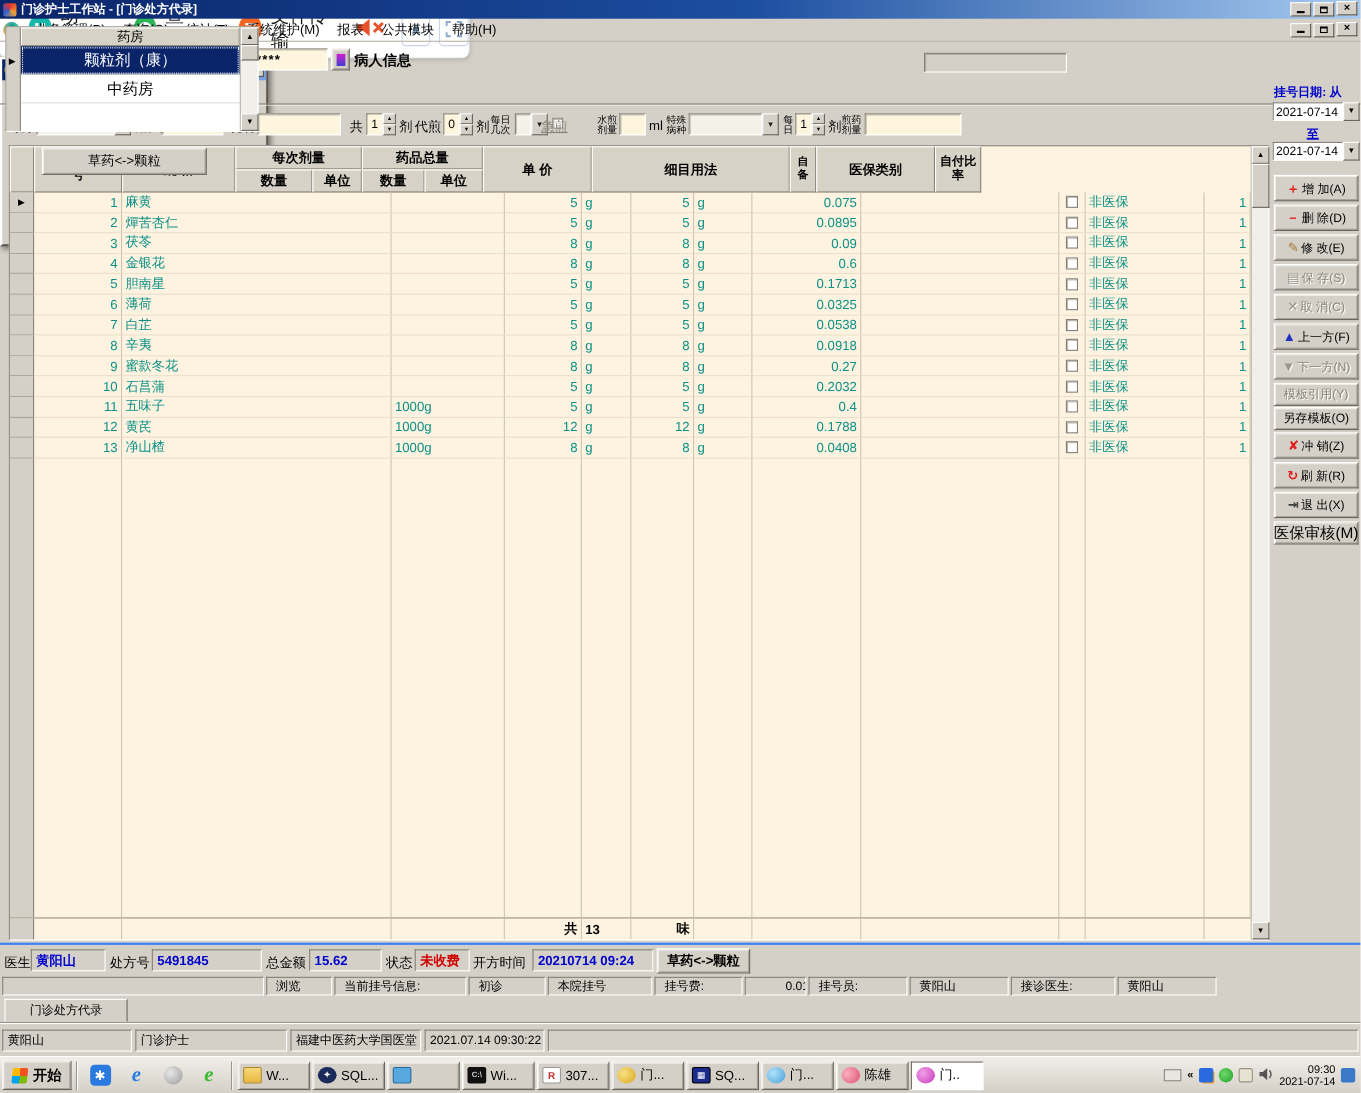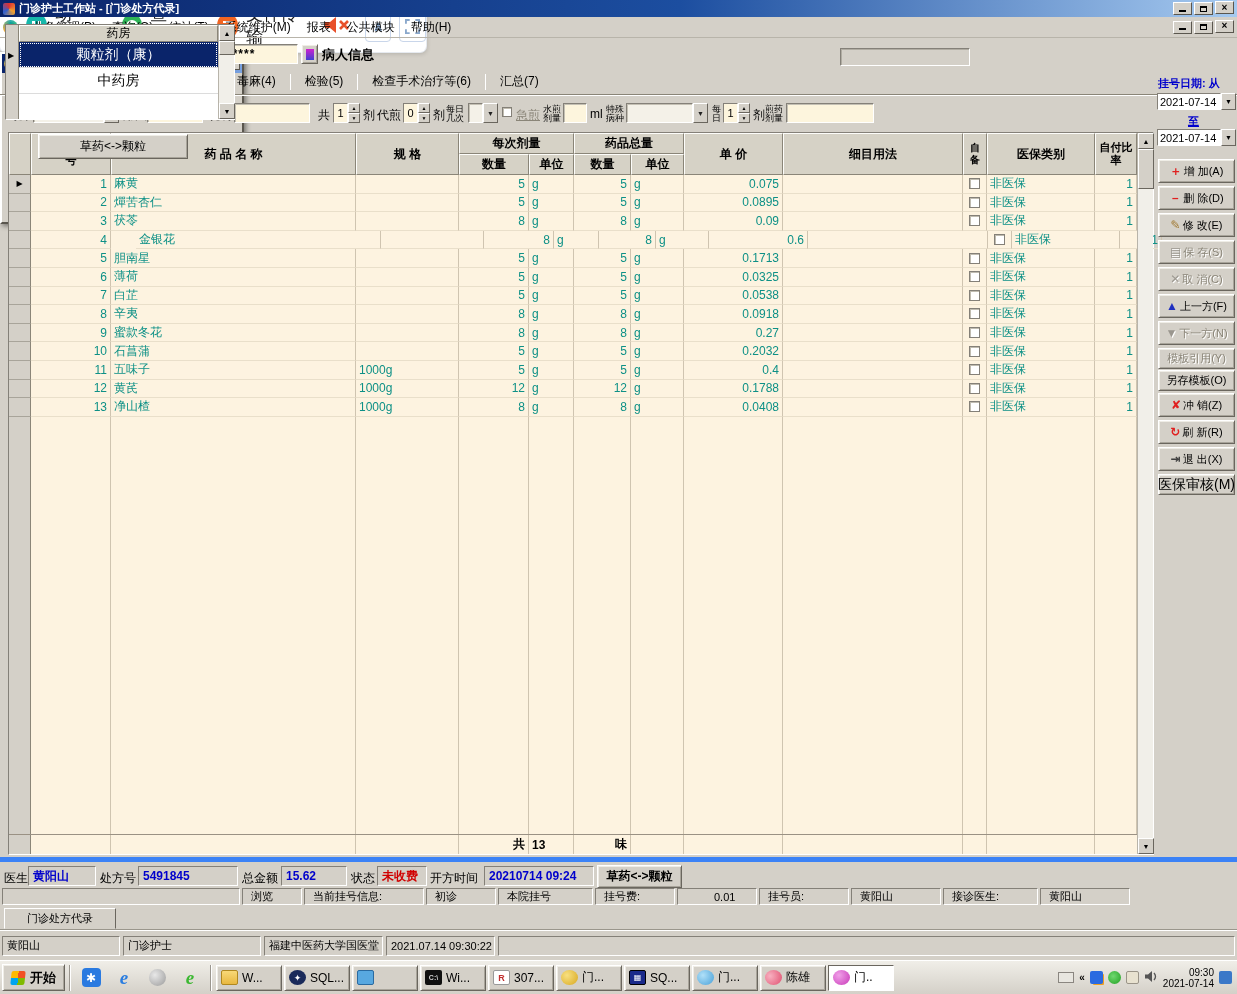--- a/index.html
+++ b/index.html
@@ -141,21 +141,21 @@
   .dlg-colhdr { height:17px; background:#d6d2c6; border:1px solid; border-color:#fdfdfa #8a8578 #8a8578 #fdfdfa;
                 display:flex; align-items:center; justify-content:center; font-size:12px; flex:none; }
   .dlg-opt { height:26px; display:flex; align-items:center; justify-content:center; font-size:14px;
              border-bottom:1px solid #dcdcdc; flex:none; }
   .dlg-opt.selected { background:#0a246a; color:#fff; outline:1px dotted #fff; outline-offset:-2px; }
   .dlg-scroll { width:16px; background:#f1efe9; border-left:1px solid #b8b4aa; display:flex; flex-direction:column; flex:none; }
   .dlg-action { position:absolute; left:38px; top:134px; width:150px; height:25px; display:flex; align-items:center;
                 justify-content:center; font-size:12px; }
 
   
-  .sumbar { left:0; top:857px; width:1237px; height:29px; border-top:5px solid #3b82f6; }
+  .sumbar { left:0; top:857px; width:1237px; height:29px; border-top:2px solid #3b82f6; }
   .sum-lbl { position:absolute; top:8px; font-size:12px; white-space:nowrap; }
   .sum-box { position:absolute; top:4px; height:20px; font-weight:bold; color:#0000cc; font-size:12px; }
   .sum-box.red { color:#d00000; }
   .sum-btn { position:absolute; top:3px; height:23px; display:flex; align-items:center; justify-content:center;
              font-size:12px; font-weight:bold; }
   .regbar { left:0; top:886px; width:1237px; height:21px; display:flex; align-items:center; gap:2px; padding-left:2px; }
   .regseg { height:17px; font-size:11px; display:flex; align-items:center; padding:0 8px; overflow:hidden; white-space:nowrap; }
   .doctab { left:0; top:907px; width:1237px; height:23px; border-bottom:1px solid #9a968c; }
   .dtab { position:absolute; left:4px; top:1px; width:112px; height:21px; background:#d4d0c8;
           border:1px solid; border-color:#fff #6a665e transparent #fff; display:flex; align-items:center; justify-content:center; font-size:11px; }
@@ -251,35 +251,20 @@
     <div class="fld abs bold" style="left:59px; top:6px; width:86px; height:20px;">6957336</div>
     <span class="lbl" style="left:152px; top:10px;">(N)卡号:</span>
     <div class="fld abs bold" style="left:206px; top:6px; width:92px; height:20px; letter-spacing:1px;">********</div>
     <span class="raised abs" style="left:301px; top:6px; width:17px; height:20px; display:flex; align-items:center; justify-content:center;">
       <i style="width:8px;height:11px;background:linear-gradient(#d020d0,#4040d0);display:block;"></i>
     </span>
     <span class="lbl bold" style="left:322px; top:8px; font-size:13px;">病人信息</span>
     <div class="sunken abs" style="left:840px; top:10px; width:130px; height:18px; background:#d4d0c8;"></div>
   </div>
 
-  <div class="tabsrow abs" id="tabs-row">
-      <span class="tab">诊断(1)</span>
-      <span class="tabsep"></span>
-      <span class="tab">西成药(2)</span>
-      <span class="tabsep"></span>
-      <span class="tab active">中药(3)</span>
-      <span class="tabsep"></span>
-      <span class="tab">毒麻(4)</span>
-      <span class="tabsep"></span>
-      <span class="tab">检验(5)</span>
-      <span class="tabsep"></span>
-      <span class="tab">检查手术治疗等(6)</span>
-      <span class="tabsep"></span>
-      <span class="tab">汇总(7)</span>
-    </div>
 
   <div class="rxform abs">
     <span class="lbl" style="left:6px; top:12px;">药房</span>
     <div class="combo" style="left:33px; top:8px; width:86px;">
       <span class="ctext">中药房</span>
       <span class="dbtn">▼</span>
     </div>
     <span class="lbl" style="left:123px; top:12px;">用法</span>
     <div class="fld abs" style="left:147px; top:8px; width:56px; height:20px;">煎服</div>
     <span class="lbl" style="left:208px; top:12px;">说明</span>
@@ -302,21 +287,21 @@
         </span>
     </div>
     <span class="lbl" style="left:433px; top:12px;">剂</span>
     <span class="lbl2" style="left:446px; top:10px;">每日
 几次</span>
     <div class="combo" style="left:468px; top:8px; width:30px;">
       <span class="ctext"></span>
       <span class="dbtn">▼</span>
     </div>
     <span class="cb abs" style="left:502px; top:12px;"></span>
-    <span class="lbl dim" style="left:516px; top:12px;text-decoration:underline;">急煎</span>
+    <span class="lbl dim" style="left:492px; top:12px;text-decoration:underline;">急煎</span>
     <span class="lbl2" style="left:543px; top:10px;">水煎
 剂量</span>
     <div class="fld abs" style="left:563px; top:8px; width:24px; height:20px;"></div>
     <span class="lbl" style="left:590px; top:12px;">ml</span>
     <span class="lbl2" style="left:606px; top:10px;">特殊
 病种</span>
     <div class="combo" style="left:626px; top:8px; width:82px;">
       <span class="ctext"></span>
       <span class="dbtn">▼</span>
     </div>
@@ -334,21 +319,20 @@
 剂量</span>
     <div class="fld abs" style="left:786px; top:8px; width:88px; height:20px;"></div>
   </div>
 
   <div class="grid">
     <div class="ghead">
       <div class="hc" style="width:22px;"></div>
       <div class="hc" style="width:80px;">
           <span class="vtext">序号</span>
         </div>
-      <div class="hc" style="width:245px;">药 品 名 称</div>
       <div class="hc" style="width:103px;">规  格</div>
       <div class="hgroup" style="width:115px;">
         <div class="hc top" style="width:115px;">每次剂量</div>
         <div class="bot">
           <div class="hc" style="width:70px;">数量</div>
           <div class="hc" style="width:45px;">单位</div>
         </div>
       </div>
       <div class="hgroup" style="width:110px;">
         <div class="hc top" style="width:110px;">药品总量</div>
@@ -415,21 +399,21 @@
           <div class="c c-usage" style="width: 180px;"></div>
           <div class="c c-self" style="width: 24px;">
             <span class="cb mini"></span>
           </div>
           <div class="c c-insur" style="width: 108px;">非医保</div>
           <div class="c c-ratio" style="width: 42px;">1</div>
         </div>
         <div class="trow">
           <div class="c c-marker" style="width: 22px;"></div>
           <div class="c c-seq" style="width: 80px;">4</div>
-          <div class="c c-name" style="width: 245px; margin-left: 25px;">金银花</div>
+          <div class="c c-name" style="width: 245px;">金银花</div>
           <div class="c c-spec" style="width: 103px;"></div>
           <div class="c c-dqty" style="width: 70px;">8</div>
           <div class="c c-dunit" style="width: 45px;">g</div>
           <div class="c c-tqty" style="width: 57px;">8</div>
           <div class="c c-tunit" style="width: 53px;">g</div>
           <div class="c c-price" style="width: 99px;">0.6</div>
           <div class="c c-usage" style="width: 180px;"></div>
           <div class="c c-self" style="width: 24px;">
             <span class="cb mini"></span>
           </div>
@@ -779,21 +763,21 @@
     <div class="sum-btn raised" style="left:597px; width:85px;">草药&lt;-&gt;颗粒</div>
   </div>
 
   <div class="regbar abs" id="regbar">
       <div class="regseg panel" style="width: 238px; flex: 0 0 auto;"></div>
       <div class="regseg panel" style="width: 60px; flex: 0 0 auto;">浏览</div>
       <div class="regseg panel" style="width: 120px; flex: 0 0 auto;">当前挂号信息:</div>
       <div class="regseg panel" style="width: 70px; flex: 0 0 auto;">初诊</div>
       <div class="regseg panel" style="width: 95px; flex: 0 0 auto;">本院挂号</div>
       <div class="regseg panel" style="width: 80px; flex: 0 0 auto;">挂号费:</div>
-      <div class="regseg panel" style="width: 80px; flex: 0 0 auto; padding-left: 36px;">0.01</div>
+      <div class="regseg panel" style="width: 56px; flex: 0 0 auto; padding-left: 36px;">0.01</div>
       <div class="regseg panel" style="width: 90px; flex: 0 0 auto;">挂号员:</div>
       <div class="regseg panel" style="width: 90px; flex: 0 0 auto;">黄阳山</div>
       <div class="regseg panel" style="width: 95px; flex: 0 0 auto;">接诊医生:</div>
       <div class="regseg panel" style="width: 90px; flex: 0 0 auto;">黄阳山</div>
     </div>
 
   <div class="doctab abs">
     <span class="dtab">门诊处方代录</span>
   </div>
 

